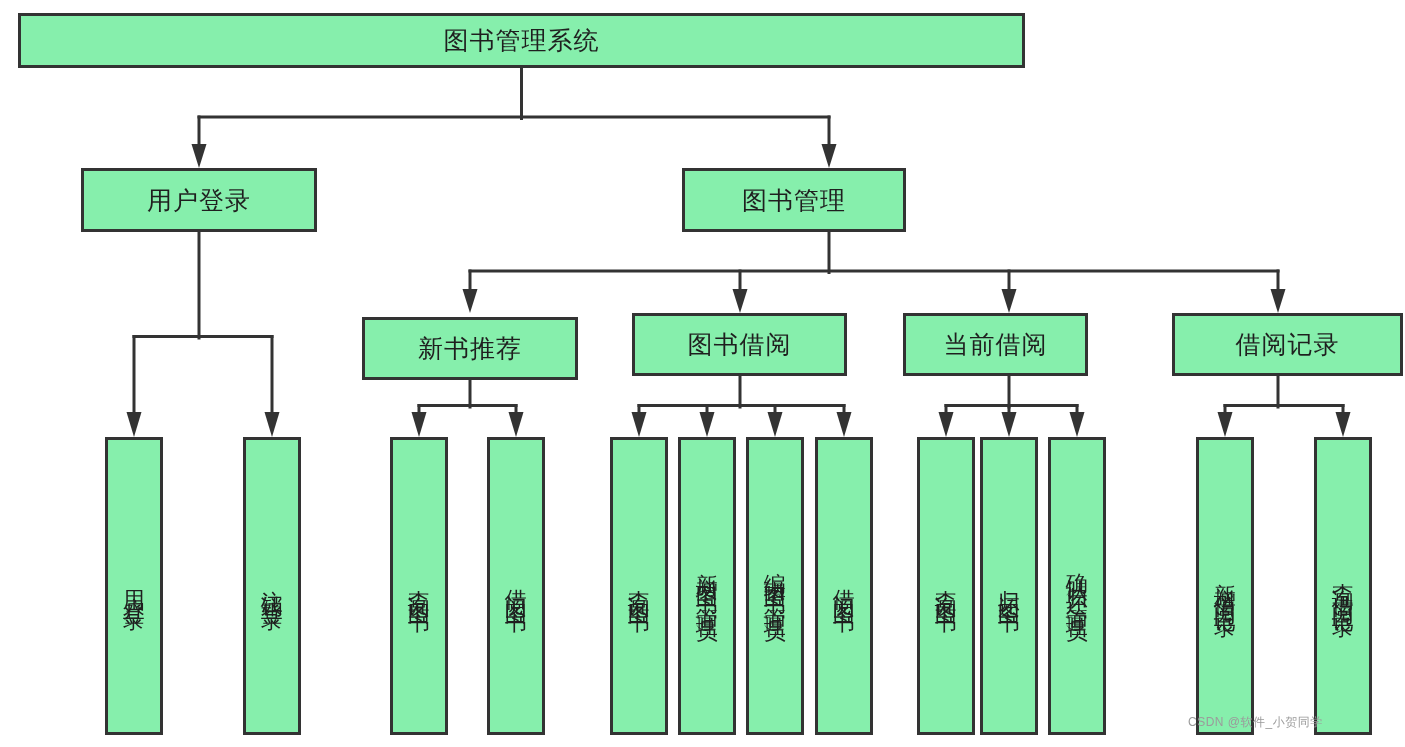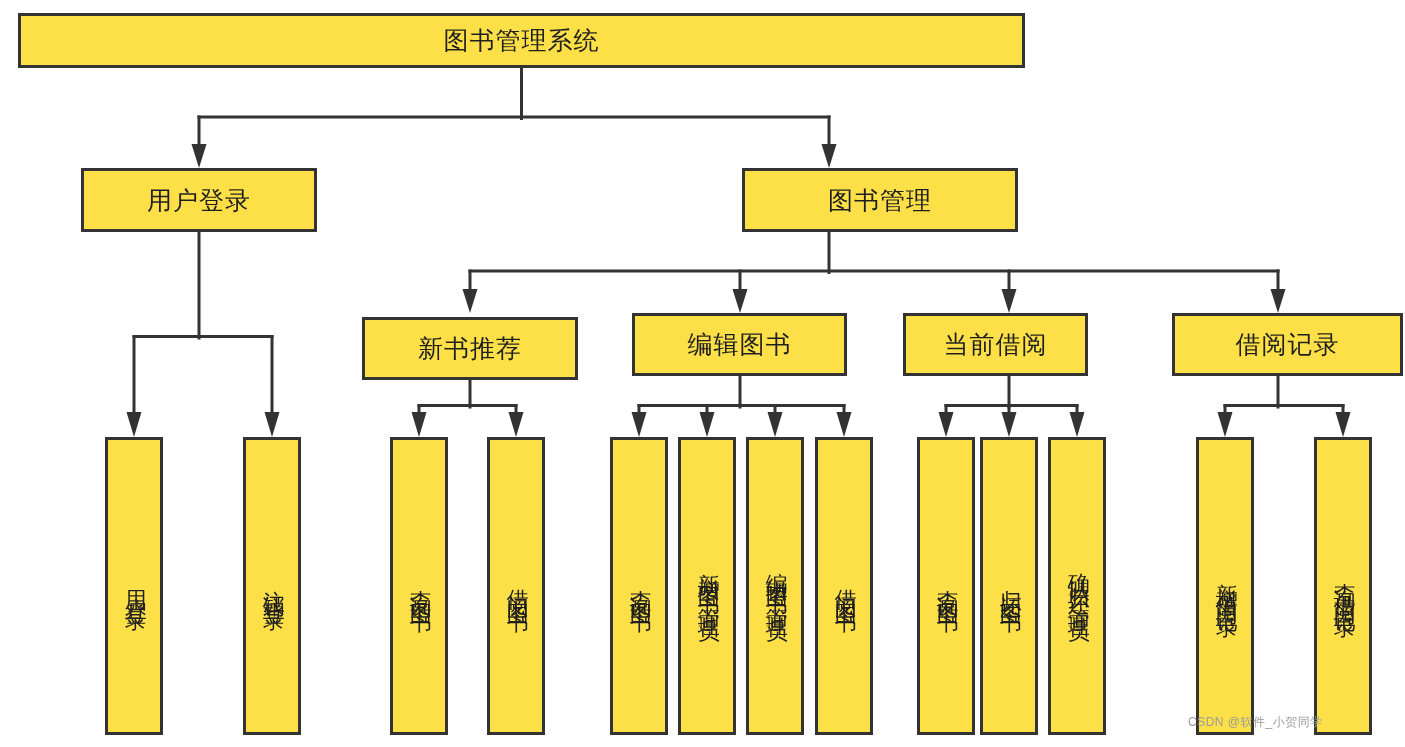--- a/index.html
+++ b/index.html
@@ -6,23 +6,23 @@
   #canvas{
     position:relative;width:1405px;height:747px;overflow:hidden;
     background:var(--background,#fff);
     font-family:"Liberation Sans",sans-serif;
     color:var(--text,#1f1f1f);
   }
   #connectors{position:absolute;left:0;top:0;width:1405px;height:747px;}
   #connectors path{stroke:var(--line,#333);stroke-width:3;fill:none;stroke-linecap:square;}
   #connectors path.ah{fill:var(--line,#333);stroke:none;}
   .box{
-    position:absolute;box-sizing:border-box;background:#fde047;
+    position:absolute;box-sizing:border-box;background:#86efac;
     border:3px solid var(--line,#333);
-    display:flex;align-items:center;justify-content:center;font-family:Liberation Mono, monospace;
+    display:flex;align-items:center;justify-content:center;
   }
   .hlabel{font-size:25px;letter-spacing:1px;white-space:nowrap;}
   .vlabel{
     writing-mode:vertical-rl;text-orientation:mixed;
     font-size:22px;letter-spacing:7px;line-height:1.15;white-space:nowrap;
   }
   #watermark{
     position:absolute;left:1188px;top:714px;z-index:5;
     font-size:12px;letter-spacing:0.5px;white-space:nowrap;
     color:var(--watermark,#9b9b9b);
@@ -95,29 +95,29 @@
     <path class="ah" d="M1335.5 412 H1350.5 L1343 437 Z"></path>
   </svg>
 
   <div class="box" style="left:18px;top:13px;width:1007px;height:55px">
     <span class="hlabel">图书管理系统</span>
   </div>
 
   <div class="box" style="left:81px;top:168px;width:236px;height:64px">
     <span class="hlabel">用户登录</span>
   </div>
-  <div class="box" style="left:742px;top:168px;width:276px;height:64px">
+  <div class="box" style="left:682px;top:168px;width:224px;height:64px">
     <span class="hlabel">图书管理</span>
   </div>
 
   <div class="box" style="left:362px;top:317px;width:216px;height:63px">
     <span class="hlabel">新书推荐</span>
   </div>
   <div class="box" style="left:632px;top:313px;width:215px;height:63px">
-    <span class="hlabel">编辑图书</span>
+    <span class="hlabel">图书借阅</span>
   </div>
   <div class="box" style="left:903px;top:313px;width:185px;height:63px">
     <span class="hlabel">当前借阅</span>
   </div>
   <div class="box" style="left:1172px;top:313px;width:231px;height:63px">
     <span class="hlabel">借阅记录</span>
   </div>
 
   <div class="box" style="left:105px;top:437px;width:58px;height:298px">
     <span class="vlabel">用户登录</span>

